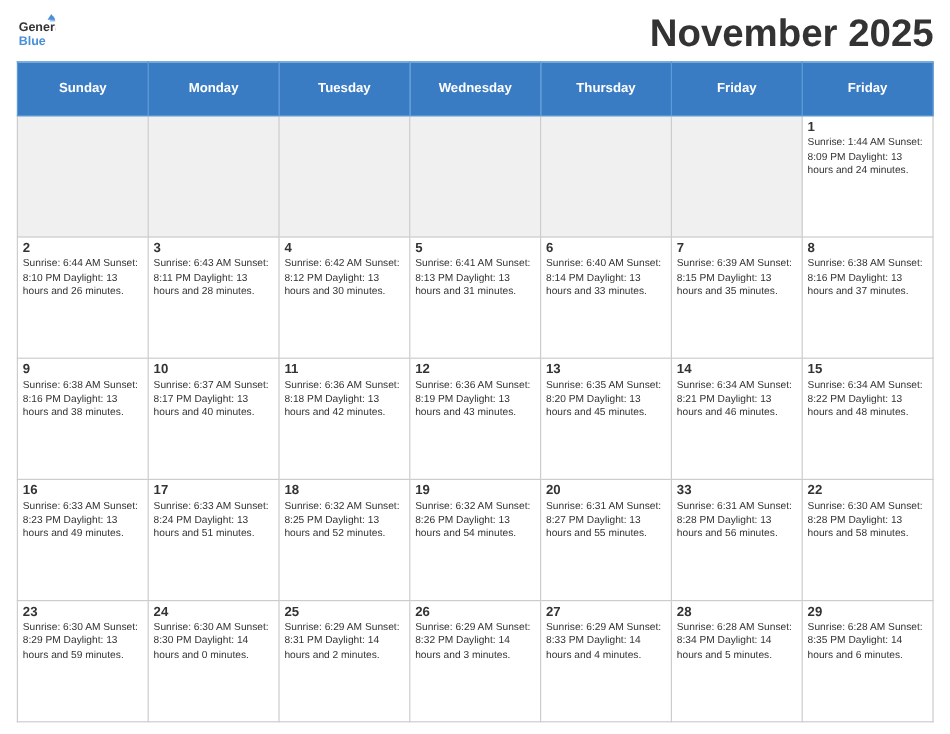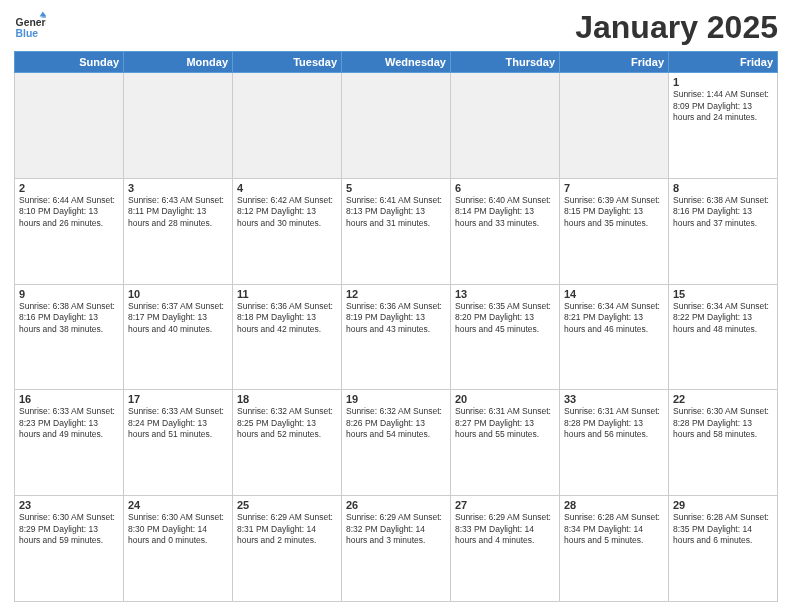--- a/index.html
+++ b/index.html
@@ -50,23 +50,23 @@
       border: 1px solid #ccc;
       border-collapse: collapse;
       width: 100%;
       table-layout: fixed;
     }
     .calendar thead tr th {
       background: #3a7cc4;
       color: #fff;
       font-size: 11px;
       font-weight: bold;
-      padding: 4px 4px;
+      padding: 16px 4px;
       border: 1px solid #5a9cd4;
-      text-align: right;
+      text-align: center;
     }
     .calendar tbody tr td {
       border: 1px solid #ccc;
       vertical-align: top;
       padding: 3px 4px;
       font-size: 9px;
       color: #333;
       background: #fff;
       height: 78px;
     }
@@ -96,21 +96,21 @@
   <div class="header">
     <div class="logo">
       <svg class="logo-icon" viewBox="0 0 40 40">
         <text x="2" y="20" font-size="13" font-weight="bold" fill="#333" font-family="Arial">General</text>
         <text x="2" y="34" font-size="13" font-weight="bold" fill="#4a90d9" font-family="Arial">Blue</text>
         <polygon points="32,8 40,8 36,2" fill="#4a90d9"></polygon>
         <polygon points="34,10 42,10 38,4" fill="#4a90d9" opacity="0.6"></polygon>
       </svg>
     </div>
     <div class="title-block">
-      <div class="month-title">January 2025</div>
+      <div class="month-title">November 2025</div>
     </div>
   </div>
 
   <table class="calendar">
     <thead>
       <tr>
         <th>Sunday</th>
         <th>Monday</th>
         <th>Tuesday</th>
         <th>Wednesday</th>

